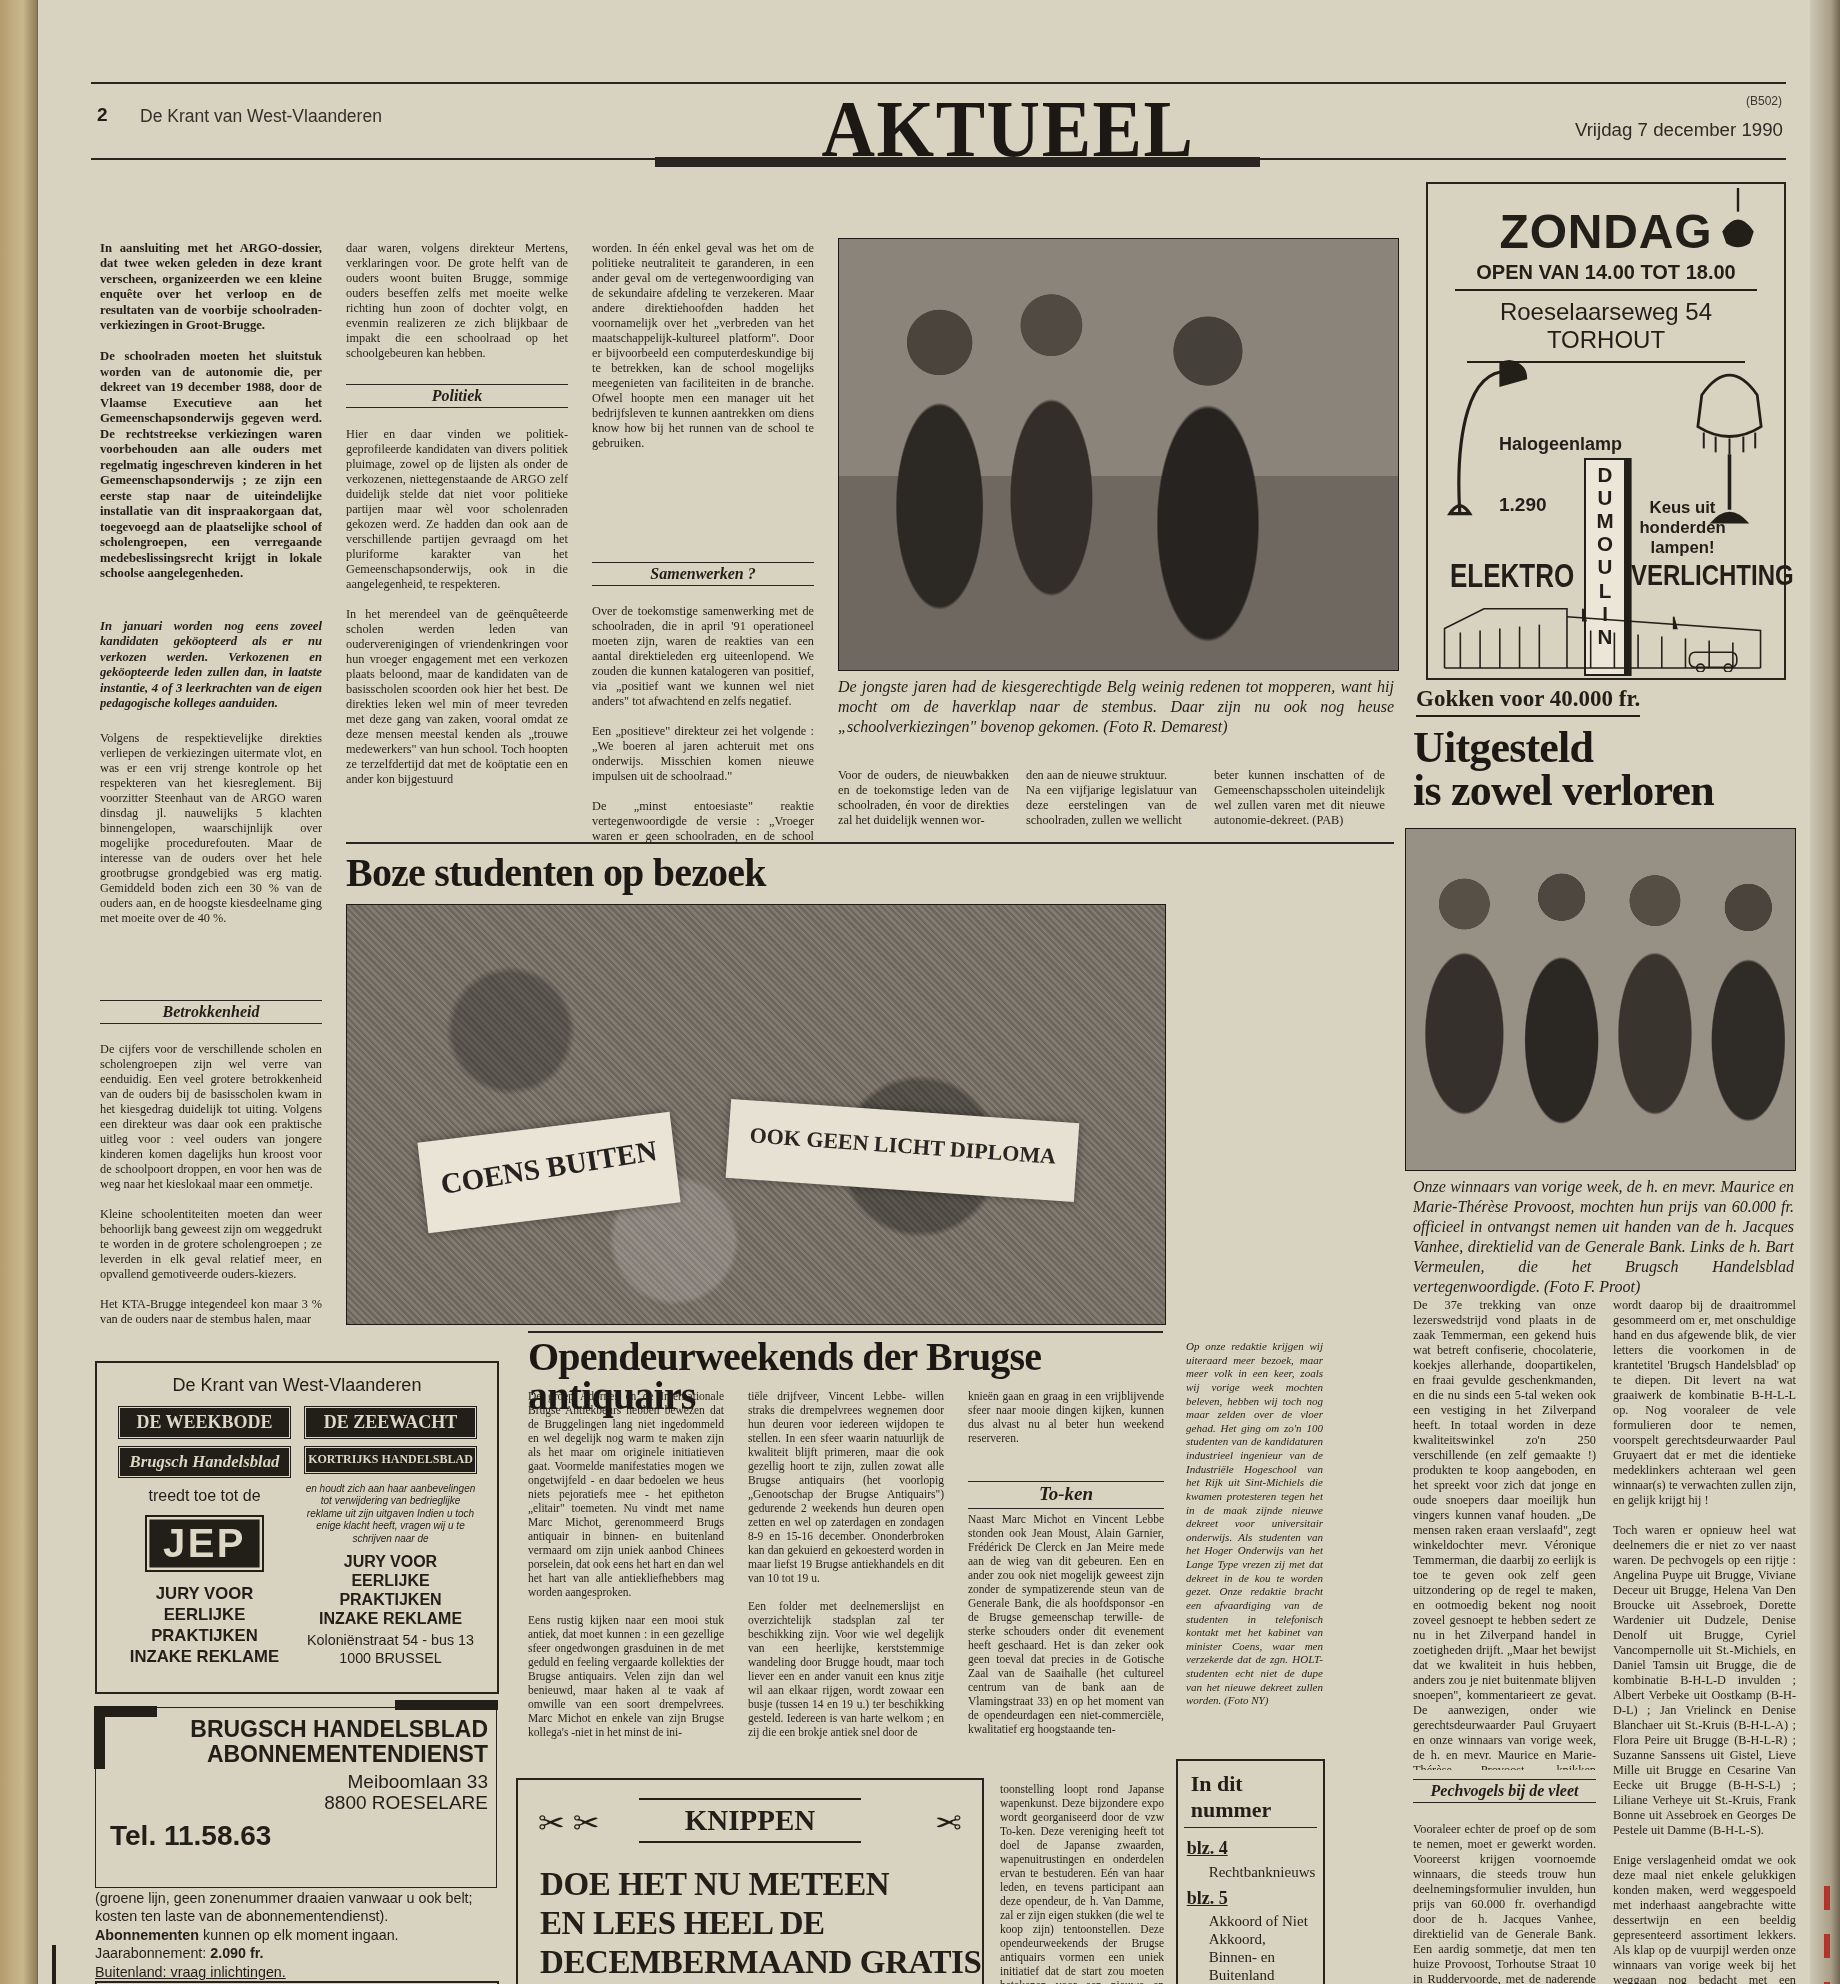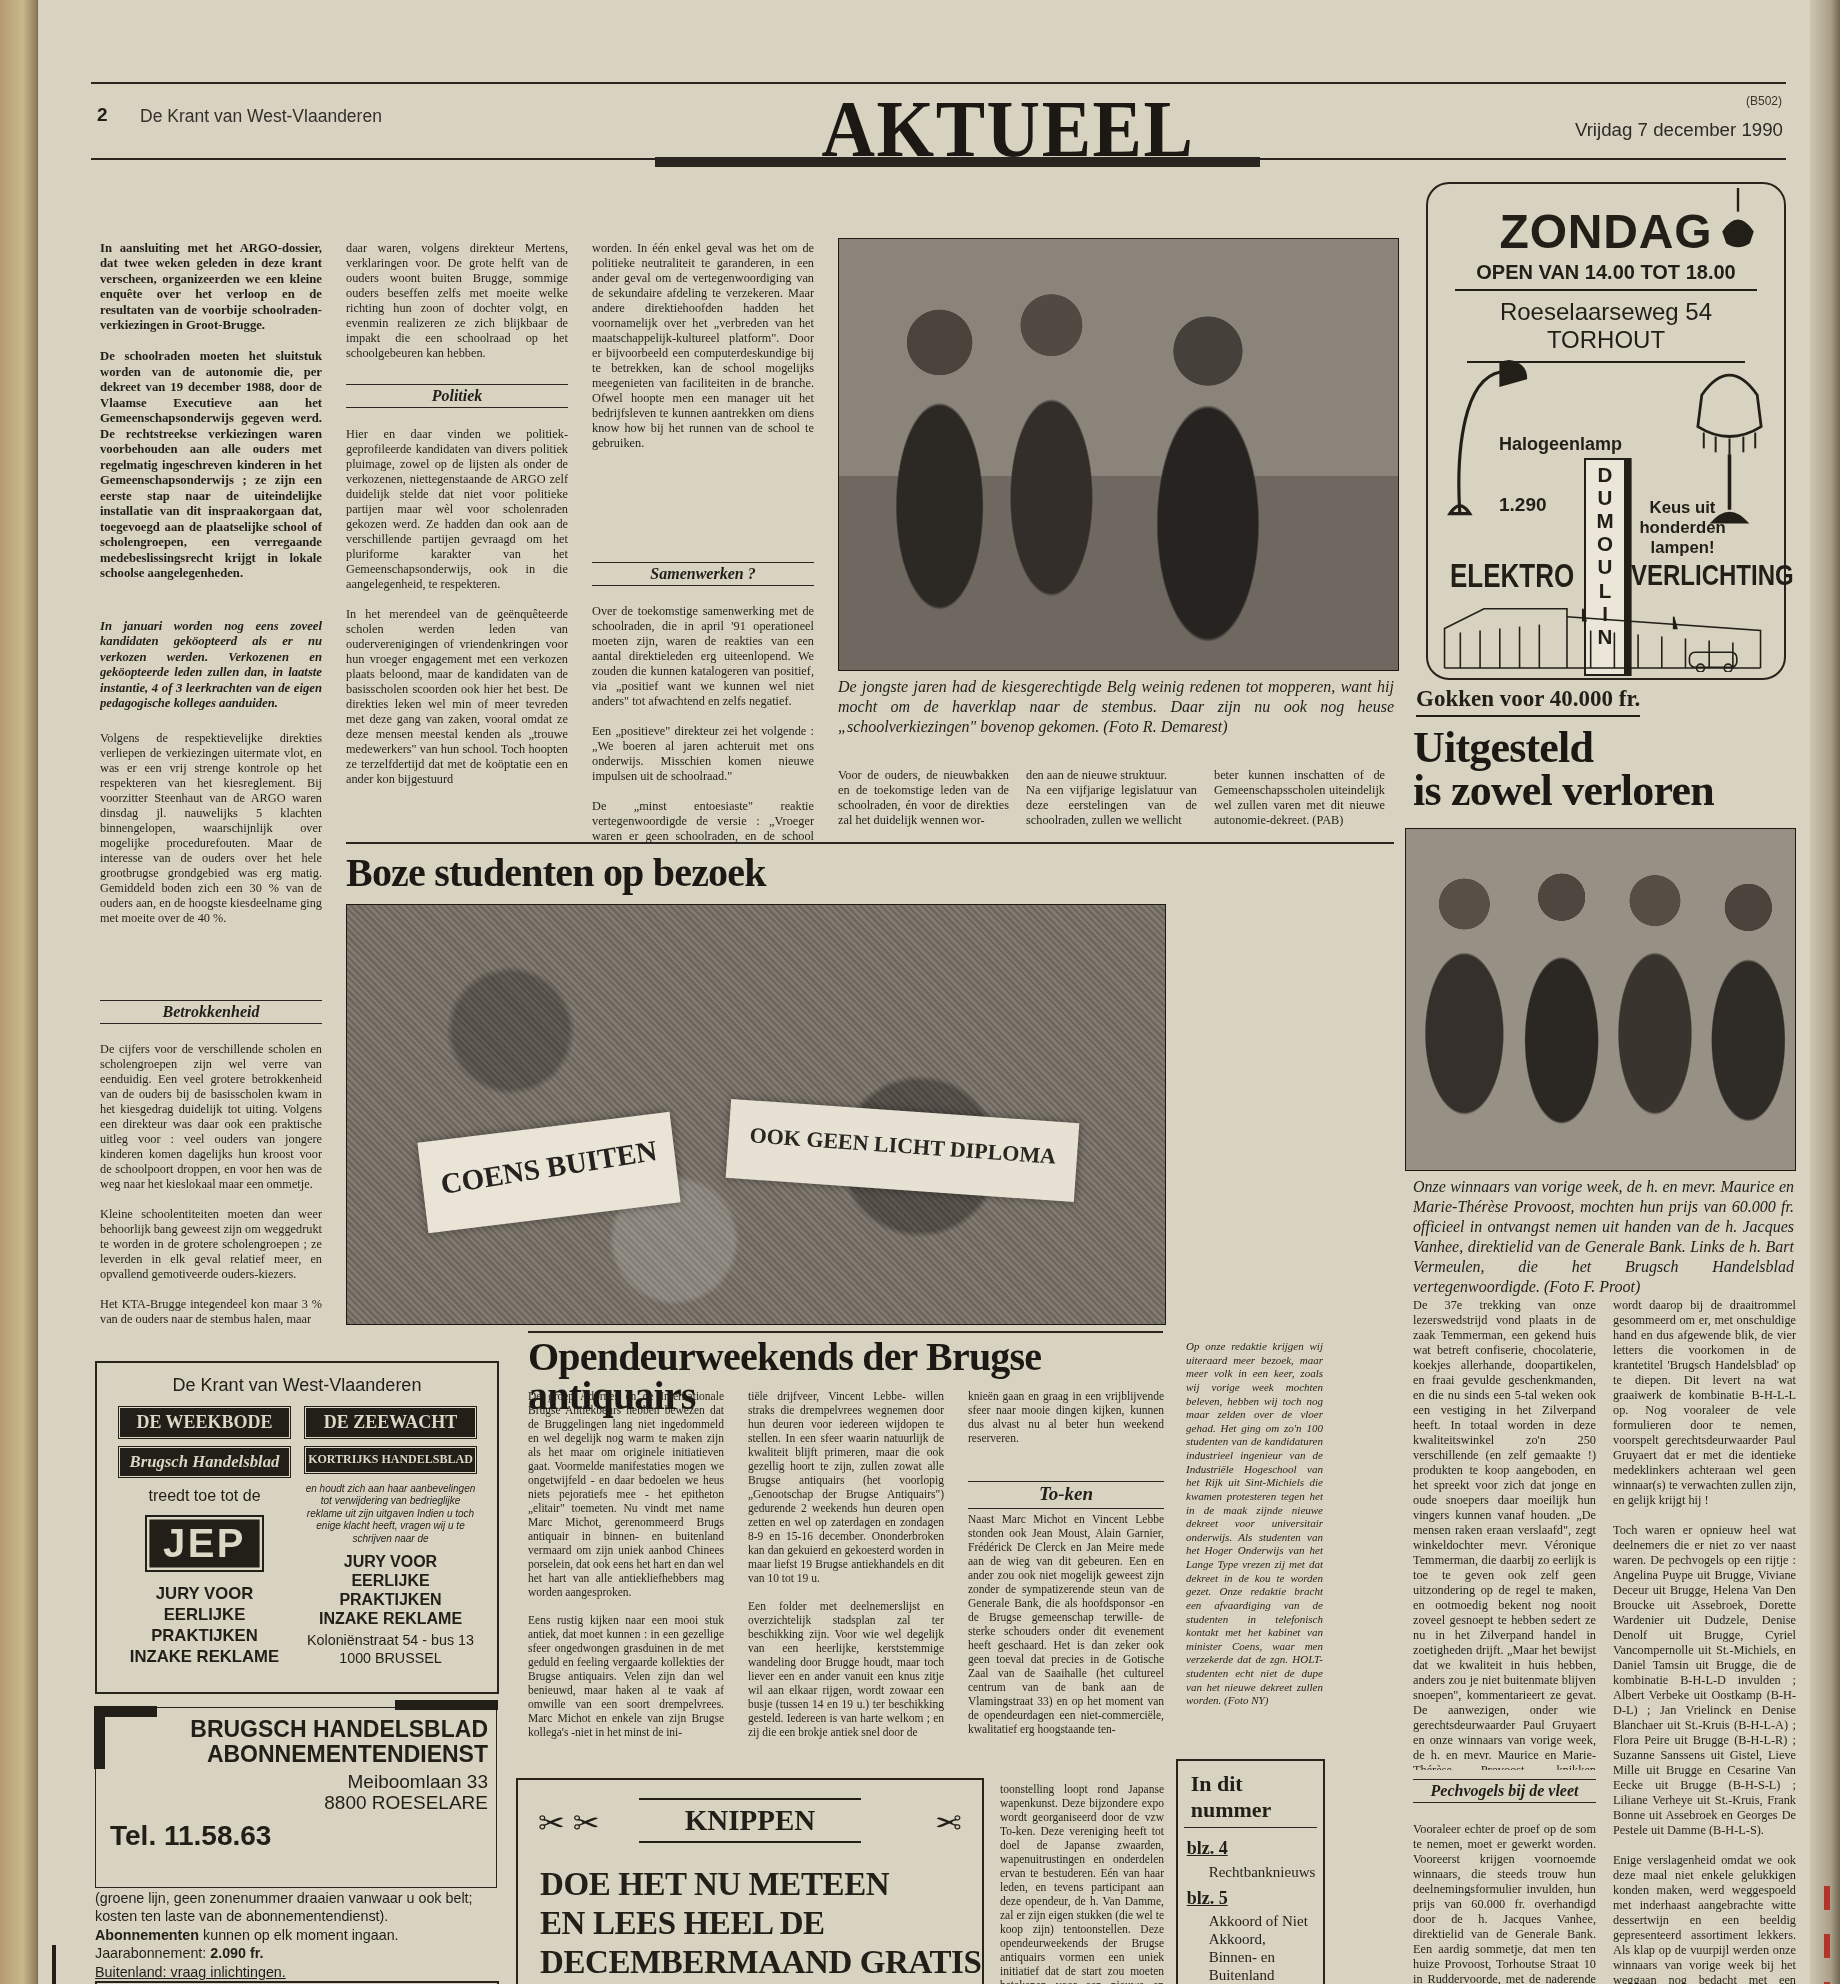--- a/index.html
+++ b/index.html
@@ -97,21 +97,21 @@
   <div class="headline serif" style="left:346px;top:853px;width:774px;font-size:40px;">Boze studenten op bezoek</div>
   <div class="photo noise" style="left:346px;top:904px;width:818px;height:419px;background-color:#7b746a;border:1.2px solid #1d1a16;">
     <div class="abs" style="left:75px;top:222px;width:254px;height:91px;background:#e9e4d6;transform:rotate(-7deg);box-shadow:0 0 8px rgba(0,0,0,.4);">
       <div class="serif b" style="font-size:29px;text-align:center;padding-top:24px;color:#262220;transform:rotate(-2deg);">COENS BUITEN</div>
     </div>
     <div class="abs" style="left:381px;top:206px;width:349px;height:79px;background:#e6e1d2;transform:rotate(4deg);box-shadow:0 0 8px rgba(0,0,0,.4);">
       <div class="serif b" style="font-size:22px;text-align:center;padding-top:22px;color:#2a2622;">OOK GEEN LICHT DIPLOMA</div>
     </div>
   </div>
 
-  <div class="boxed" style="left:1426px;top:182px;width:356px;height:494px;border-radius:23px;">
+  <div class="boxed" style="left:1426px;top:182px;width:356px;height:494px;">
     <div class="ctr sans b" style="font-size:48px;margin-top:20px;letter-spacing:0.8px;">ZONDAG</div>
     <div class="ctr sans b" style="font-size:20px;border-bottom:2.4px solid #221e18;display:block;width:302px;margin:1.6px auto 0;padding-bottom:5.6px;">OPEN VAN 14.00 TOT 18.00</div>
     <div class="ctr sans" style="font-size:24px;margin-top:7.1px;">Roeselaarseweg 54</div>
     <div class="ctr sans" style="font-size:24px;border-bottom:2px solid #221e18;width:278px;margin:0 auto;padding-bottom:6.4px;">TORHOUT</div>
     <svg class="abs" style="left:16px;top:171px;" width="91" height="167" viewBox="0 0 230 420">
       <path d="M40 400 Q30 240 60 140 Q90 40 160 40" fill="none" stroke="#221e18" stroke-width="8"></path>
       <path d="M140 20 a45 45 0 0 1 70 40 l-70 20 z" fill="#221e18"></path>
       <path d="M15 400 q25 -40 50 0 z" fill="none" stroke="#221e18" stroke-width="8"></path>
     </svg>
     <svg class="abs" style="left:254px;top:159px;" width="95" height="187" viewBox="0 0 240 470">

